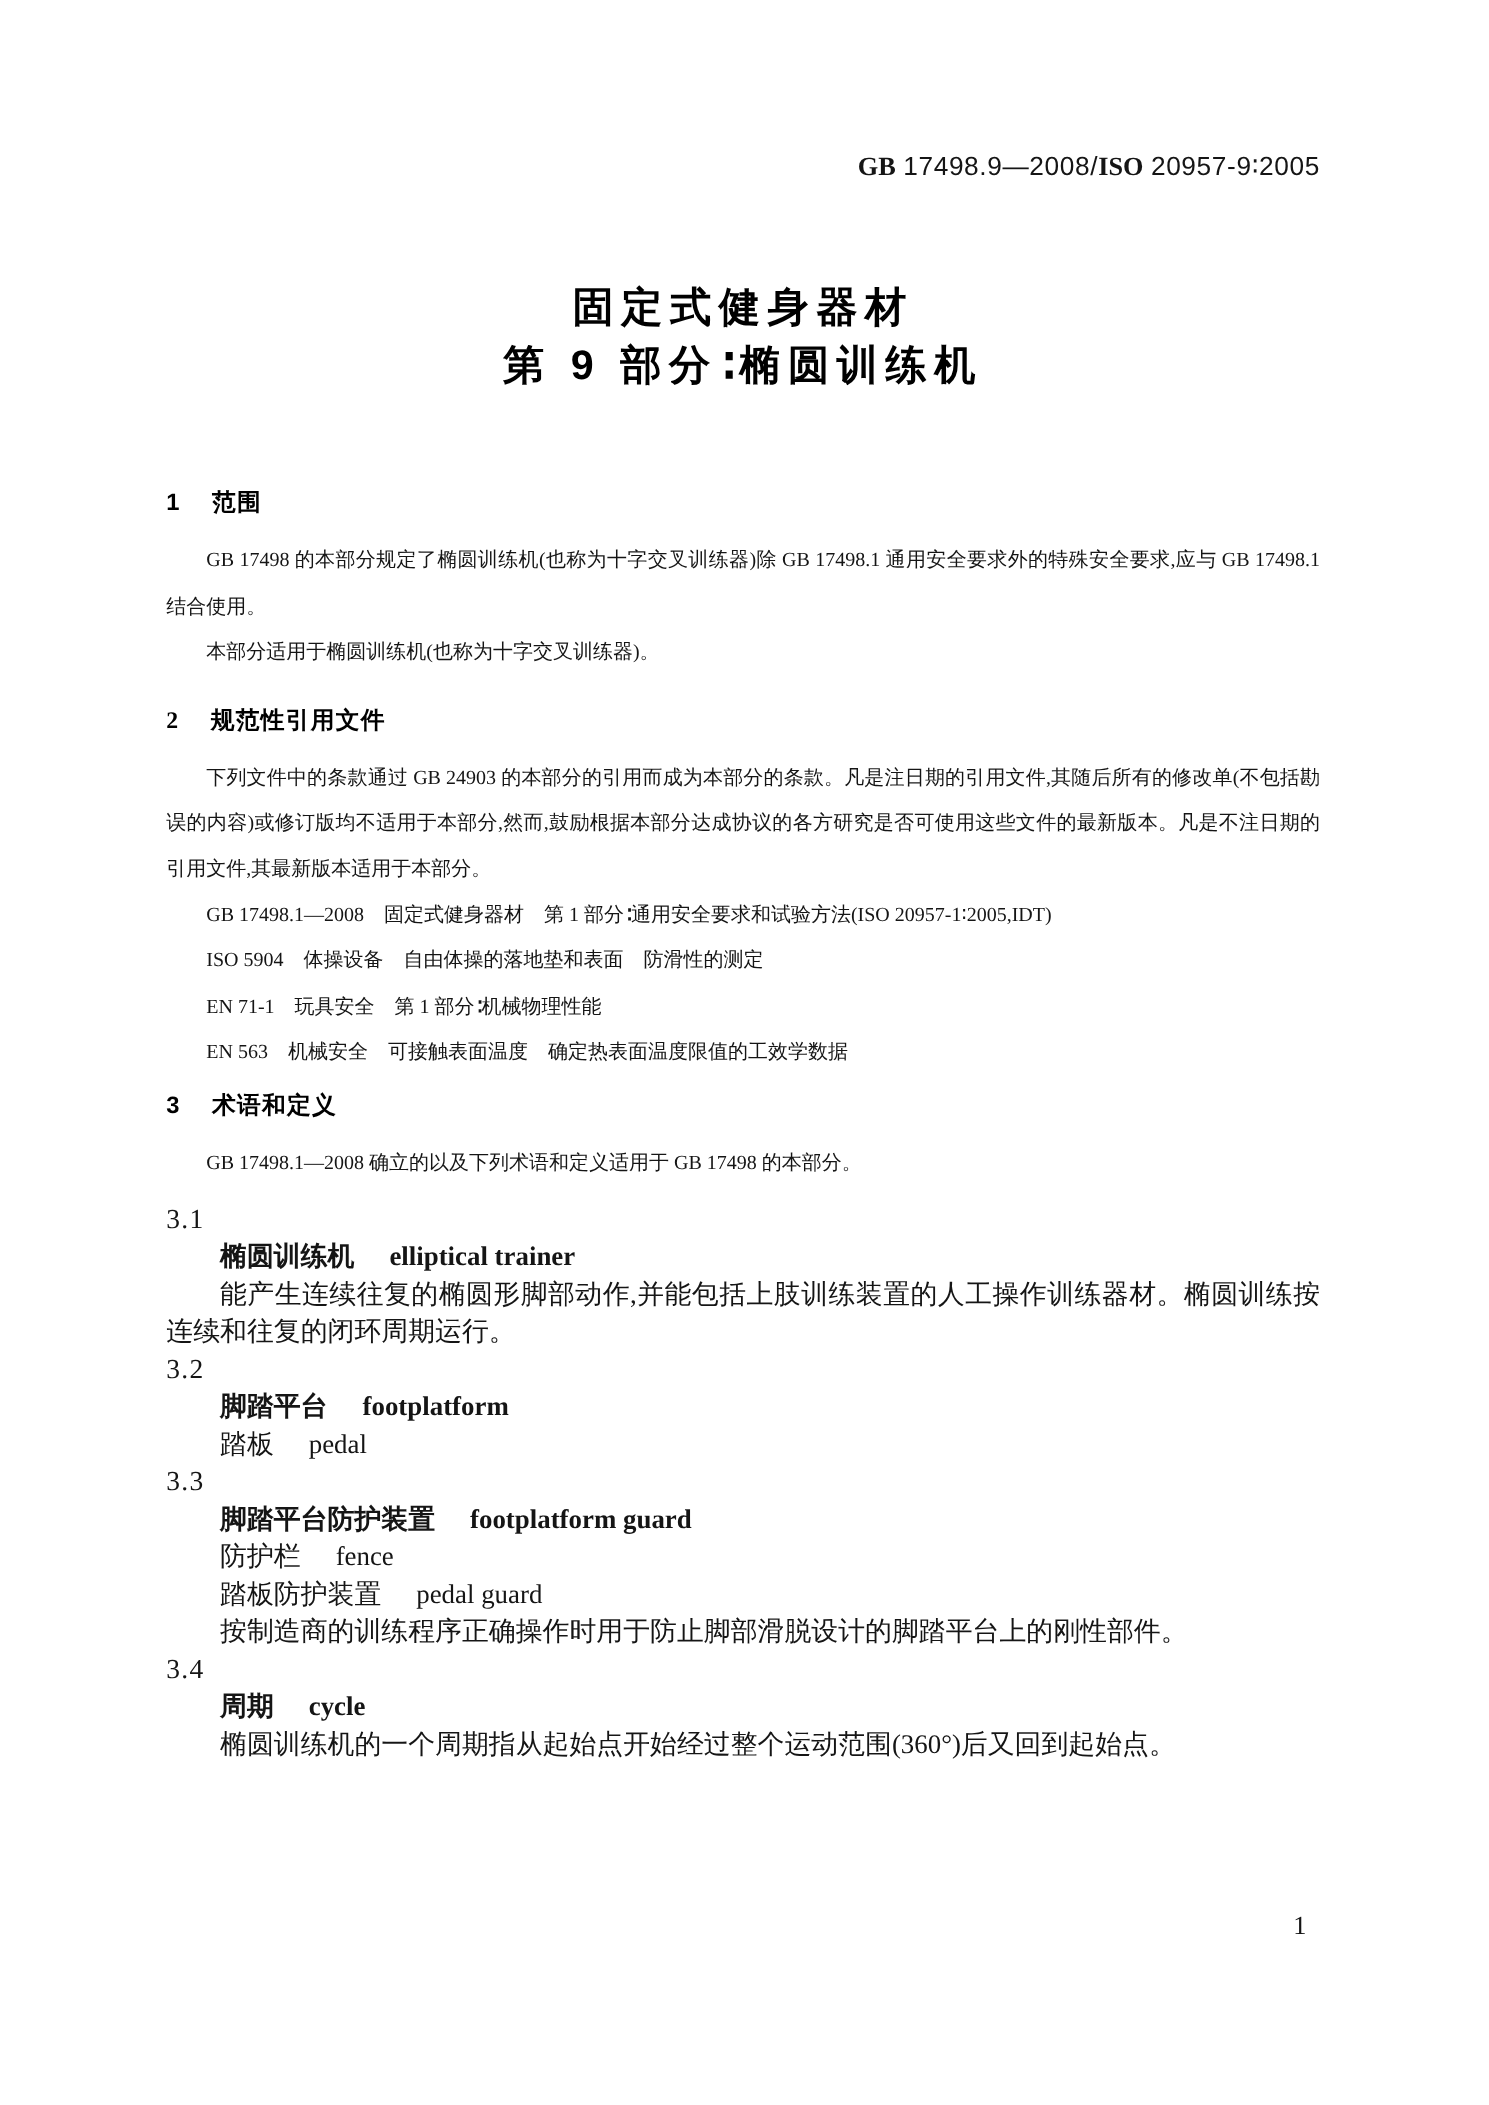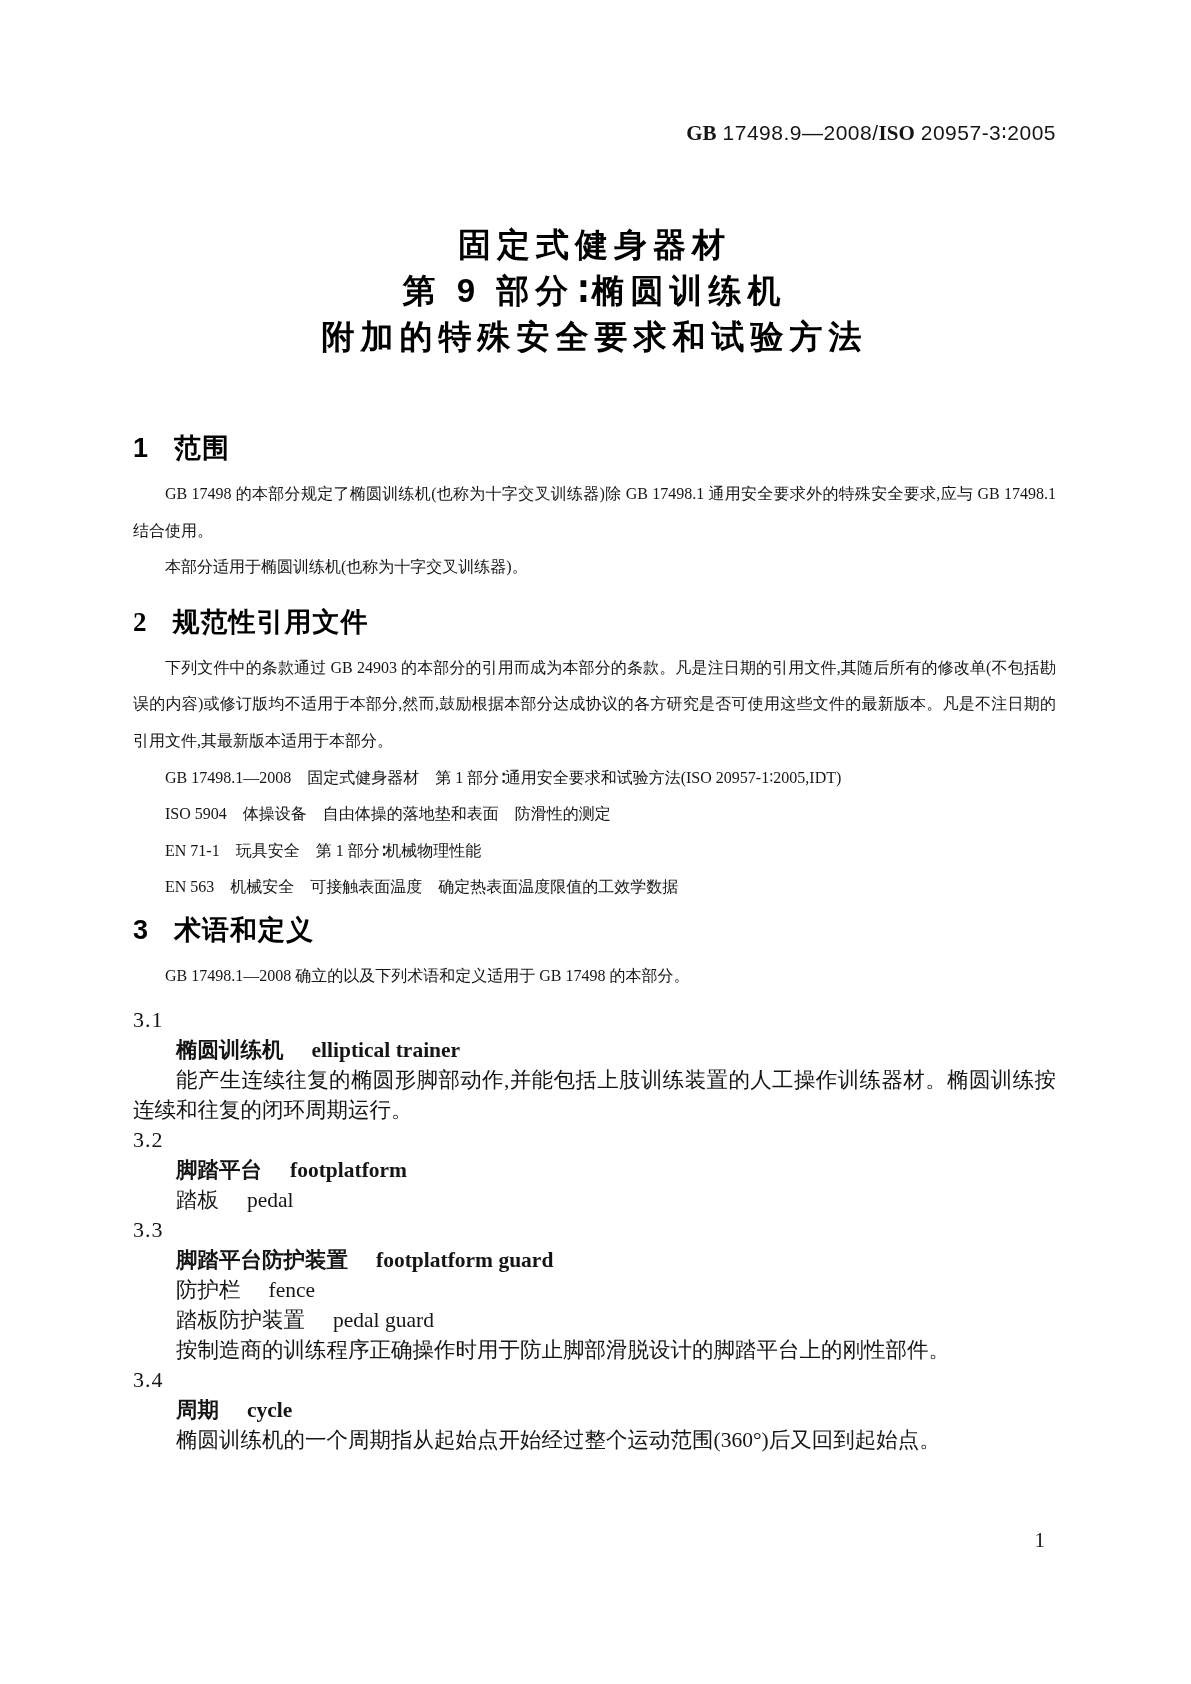--- a/index.html
+++ b/index.html
@@ -34,21 +34,21 @@
     font-weight:bold;
     font-size:33px;
     line-height:46px;
     color:#000;
   }
   .title-line { letter-spacing:6px; }
   
   .sec-head {
     font-family:"Liberation Sans", sans-serif;
     font-weight:bold;
-    font-size:27px;
+    font-size:19px;
     line-height:32px;
     color:#000;
     letter-spacing:1px;
   }
   .sec-num { margin-right:26px; letter-spacing:0; }
   #sec1-head { margin-top:72px; }
   #sec2-head { margin-top:20px;font-family:Liberation Serif, serif; }
   #sec3-head { margin-top:8px; }
   
   p { margin:0; }
@@ -90,27 +90,26 @@
     line-height:24px;
   }
 </style>
 </head>
 <body>
 
 <div class="page">
   <div class="content">
 
     <div class="doc-header">
-      <span class="hdr-label">GB</span><span class="hdr-num">17498.9—2008/</span><span class="hdr-label">ISO</span><span class="hdr-num">20957-3∶2005</span>
+      <span class="hdr-label">GB</span><span class="hdr-num">17498.9—2008/</span><span class="hdr-label">ISO</span><span class="hdr-num">20957-9∶2005</span>
     </div>
 
     <div class="title-block">
       <div class="title-line">固定式健身器材</div>
       <div class="title-line">第 9 部分∶椭圆训练机</div>
-      <div class="title-line">附加的特殊安全要求和试验方法</div>
     </div>
 
     <div class="sec-head" id="sec1-head">
       <span class="sec-num">1</span><span>范围</span>
     </div>
     <p class="body-p mt">GB 17498 的本部分规定了椭圆训练机(也称为十字交叉训练器)除 GB 17498.1 通用安全要求外的特殊安全要求,应与 GB 17498.1 结合使用。</p>
     <p class="body-p">本部分适用于椭圆训练机(也称为十字交叉训练器)。</p>
 
     <div class="sec-head" id="sec2-head">
       <span class="sec-num">2</span><span>规范性引用文件</span>

